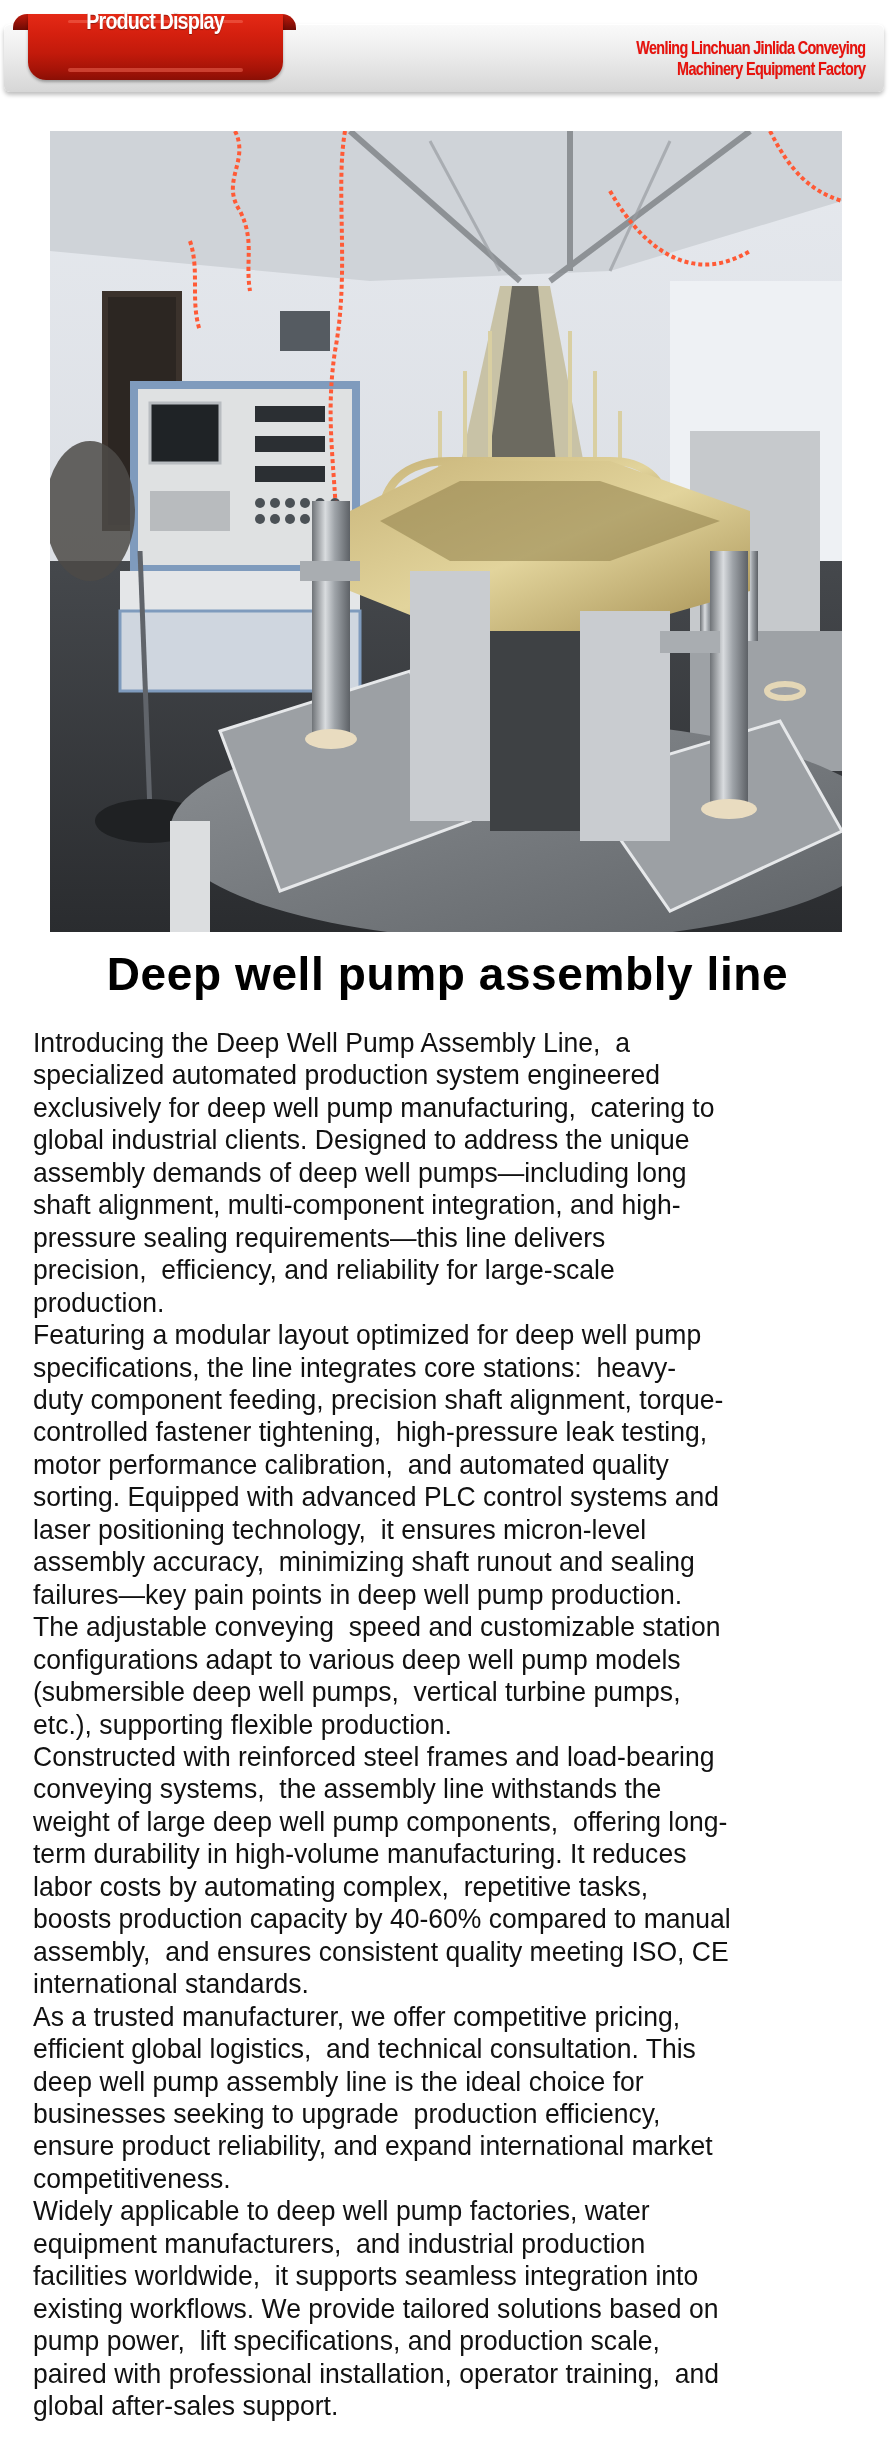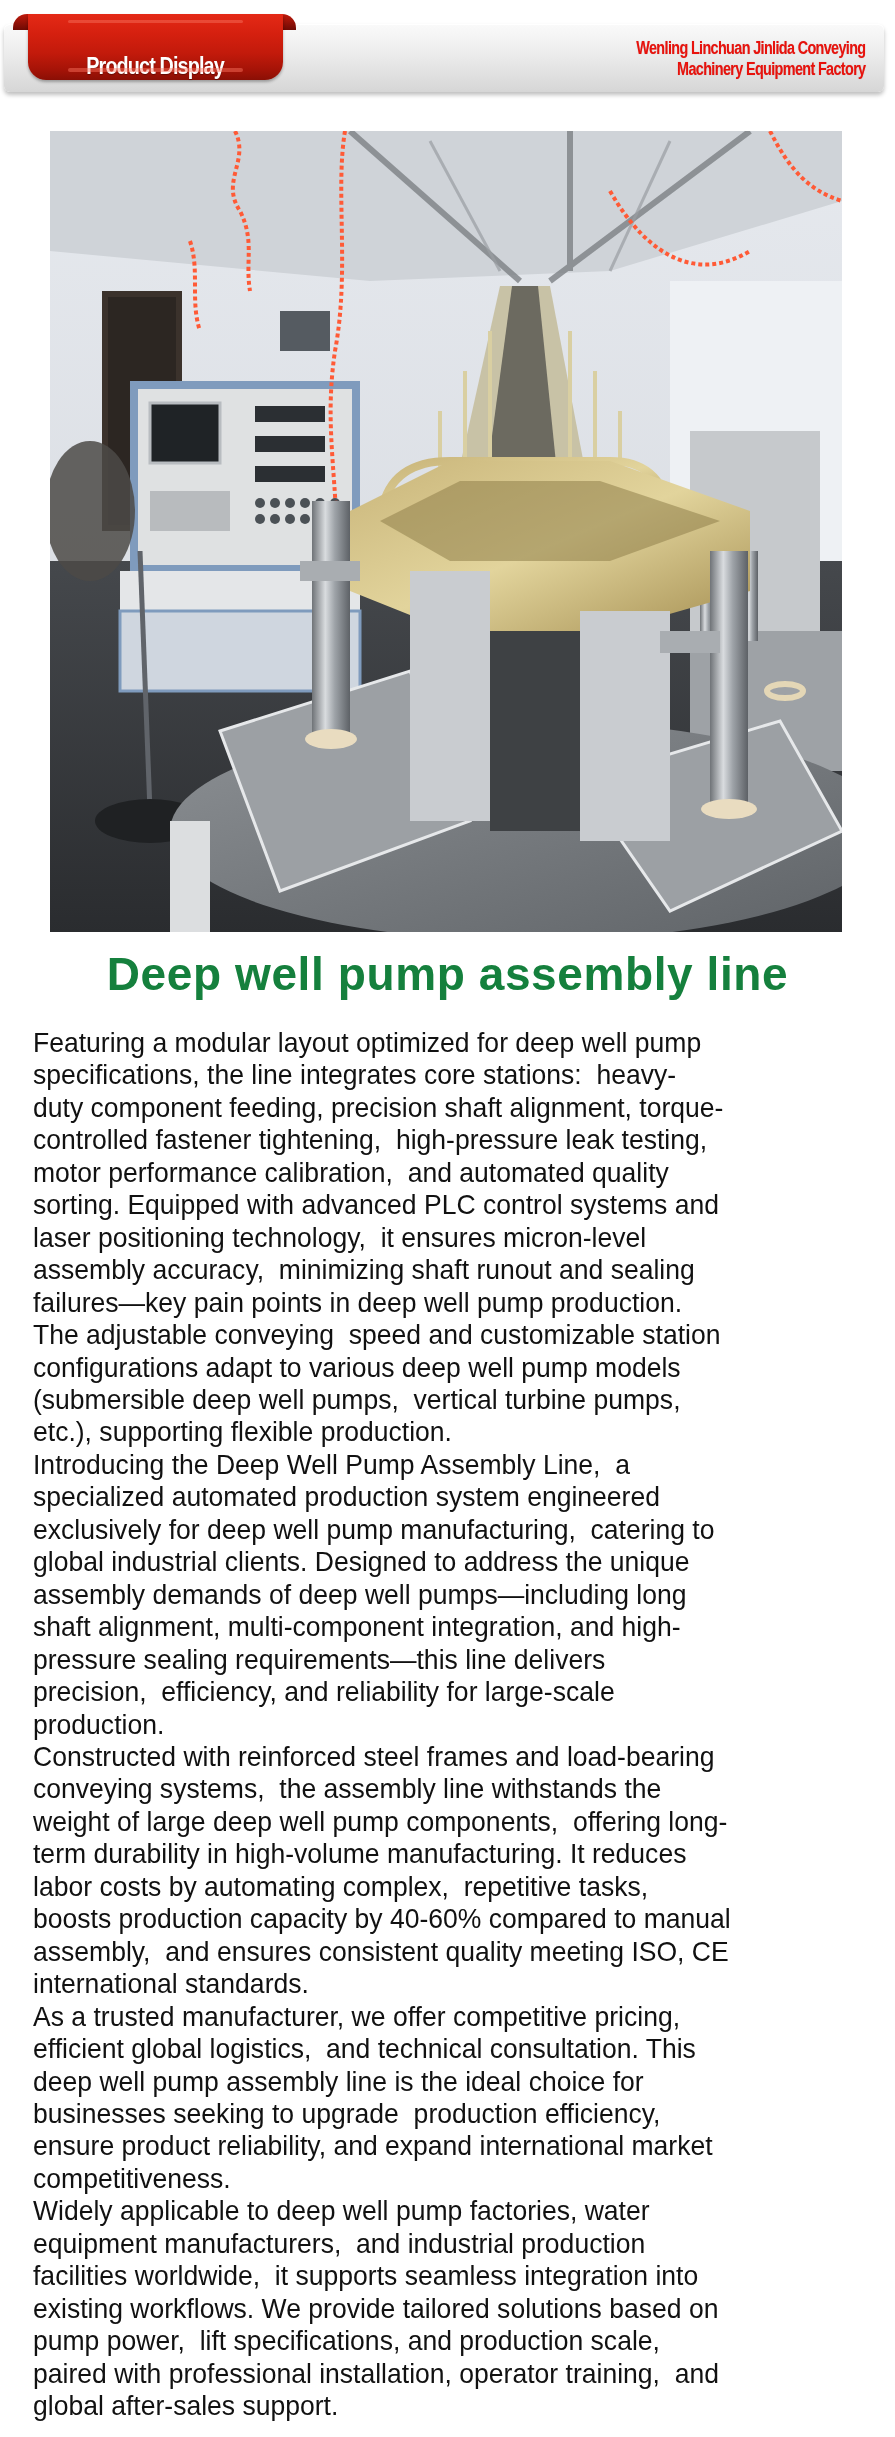--- a/index.html
+++ b/index.html
@@ -17,21 +17,21 @@
     position: absolute; top: 14px; height: 16px;
     background: #8e0f06;
   }
   .ribbon-fold.left { left: 13px; width: 40px; border-radius: 14px 0 0 0; background: linear-gradient(180deg,#c01a0c,#6e0a04); }
   .ribbon-fold.right { left: 256px; width: 40px; border-radius: 0 14px 0 0; background: linear-gradient(180deg,#c01a0c,#6e0a04); }
   .ribbon {
     position: absolute; left: 28px; top: 14px; width: 255px; height: 66px;
     border-radius: 0 0 18px 18px;
     background: linear-gradient(180deg, #e42a16 0%, #d5200f 30%, #c21a0b 60%, #a41307 85%, #8a0f05 100%);
     box-shadow: 0 2px 3px rgba(0,0,0,0.3);
-    display: flex; align-items: flex-end; justify-content: center;
+    display: flex; align-items: flex-start; justify-content: center;
   }
   .ribbon::after {
     content: ""; position: absolute; left: 40px; right: 40px; top: 54px; height: 4px;
     background: rgba(255,120,100,0.45); border-radius: 2px;
   }
   .ribbon::before {
     content: ""; position: absolute; left: 40px; right: 40px; top: 6px; height: 3px;
     background: rgba(255,140,120,0.35); border-radius: 2px;
   }
   .ribbon-label {
@@ -50,21 +50,21 @@
   
   .photo {
     position: absolute; left: 50px; top: 131px; width: 792px; height: 801px;
     overflow: hidden; background: #d8dadd;
   }
   .photo svg { display: block; }
 
   
   .title {
     position: absolute; left: 0; top: 944px; width: 895px; text-align: center;
-    font-weight: bold; font-size: 46px; line-height: 60px; color: #15803d;
+    font-weight: bold; font-size: 46px; line-height: 60px; color: #000000;
     letter-spacing: 0.6px;
   }
 
   
   .body-text {
     position: absolute; left: 33px; top: 1027px; width: 862px;
     color: #111; font-size: 27.5px; line-height: 32.45px;
   }
   .body-text .line { display: block; white-space: pre; transform-origin: left center; transform: scaleX(0.965); }
 </style>
@@ -212,46 +212,46 @@
     <ellipse cx="735" cy="560" rx="18" ry="7" fill="none" stroke="#e4d7b6" stroke-width="6"></ellipse>
 
     <rect x="440" y="500" width="90" height="200" fill="#3e4144"></rect>
   </svg>
 </div>
 
 <h1 class="title" style="margin:0">Deep well pump assembly line</h1>
 
 <div class="body-text" id="desc">
     <div>
+      <span class="line">Introducing the Deep Well Pump Assembly Line,  a</span>
+      <span class="line">specialized automated production system engineered</span>
+      <span class="line">exclusively for deep well pump manufacturing,  catering to</span>
+      <span class="line">global industrial clients. Designed to address the unique</span>
+      <span class="line">assembly demands of deep well pumps—including long</span>
+      <span class="line">shaft alignment, multi-component integration, and high-</span>
+      <span class="line">pressure sealing requirements—this line delivers</span>
+      <span class="line">precision,  efficiency, and reliability for large-scale</span>
+      <span class="line">production.</span>
+    </div>
+    <div>
       <span class="line">Featuring a modular layout optimized for deep well pump</span>
       <span class="line">specifications, the line integrates core stations:  heavy-</span>
       <span class="line">duty component feeding, precision shaft alignment, torque-</span>
       <span class="line">controlled fastener tightening,  high-pressure leak testing,</span>
       <span class="line">motor performance calibration,  and automated quality</span>
       <span class="line">sorting. Equipped with advanced PLC control systems and</span>
       <span class="line">laser positioning technology,  it ensures micron-level</span>
       <span class="line">assembly accuracy,  minimizing shaft runout and sealing</span>
       <span class="line">failures—key pain points in deep well pump production.</span>
       <span class="line">The adjustable conveying  speed and customizable station</span>
       <span class="line">configurations adapt to various deep well pump models</span>
       <span class="line">(submersible deep well pumps,  vertical turbine pumps,</span>
       <span class="line">etc.), supporting flexible production.</span>
     </div>
     <div>
-      <span class="line">Introducing the Deep Well Pump Assembly Line,  a</span>
-      <span class="line">specialized automated production system engineered</span>
-      <span class="line">exclusively for deep well pump manufacturing,  catering to</span>
-      <span class="line">global industrial clients. Designed to address the unique</span>
-      <span class="line">assembly demands of deep well pumps—including long</span>
-      <span class="line">shaft alignment, multi-component integration, and high-</span>
-      <span class="line">pressure sealing requirements—this line delivers</span>
-      <span class="line">precision,  efficiency, and reliability for large-scale</span>
-      <span class="line">production.</span>
-    </div>
-    <div>
       <span class="line">Constructed with reinforced steel frames and load-bearing</span>
       <span class="line">conveying systems,  the assembly line withstands the</span>
       <span class="line">weight of large deep well pump components,  offering long-</span>
       <span class="line">term durability in high-volume manufacturing. It reduces</span>
       <span class="line">labor costs by automating complex,  repetitive tasks,</span>
       <span class="line">boosts production capacity by 40-60% compared to manual</span>
       <span class="line">assembly,  and ensures consistent quality meeting ISO, CE</span>
       <span class="line">international standards.</span>
     </div>
     <div>

